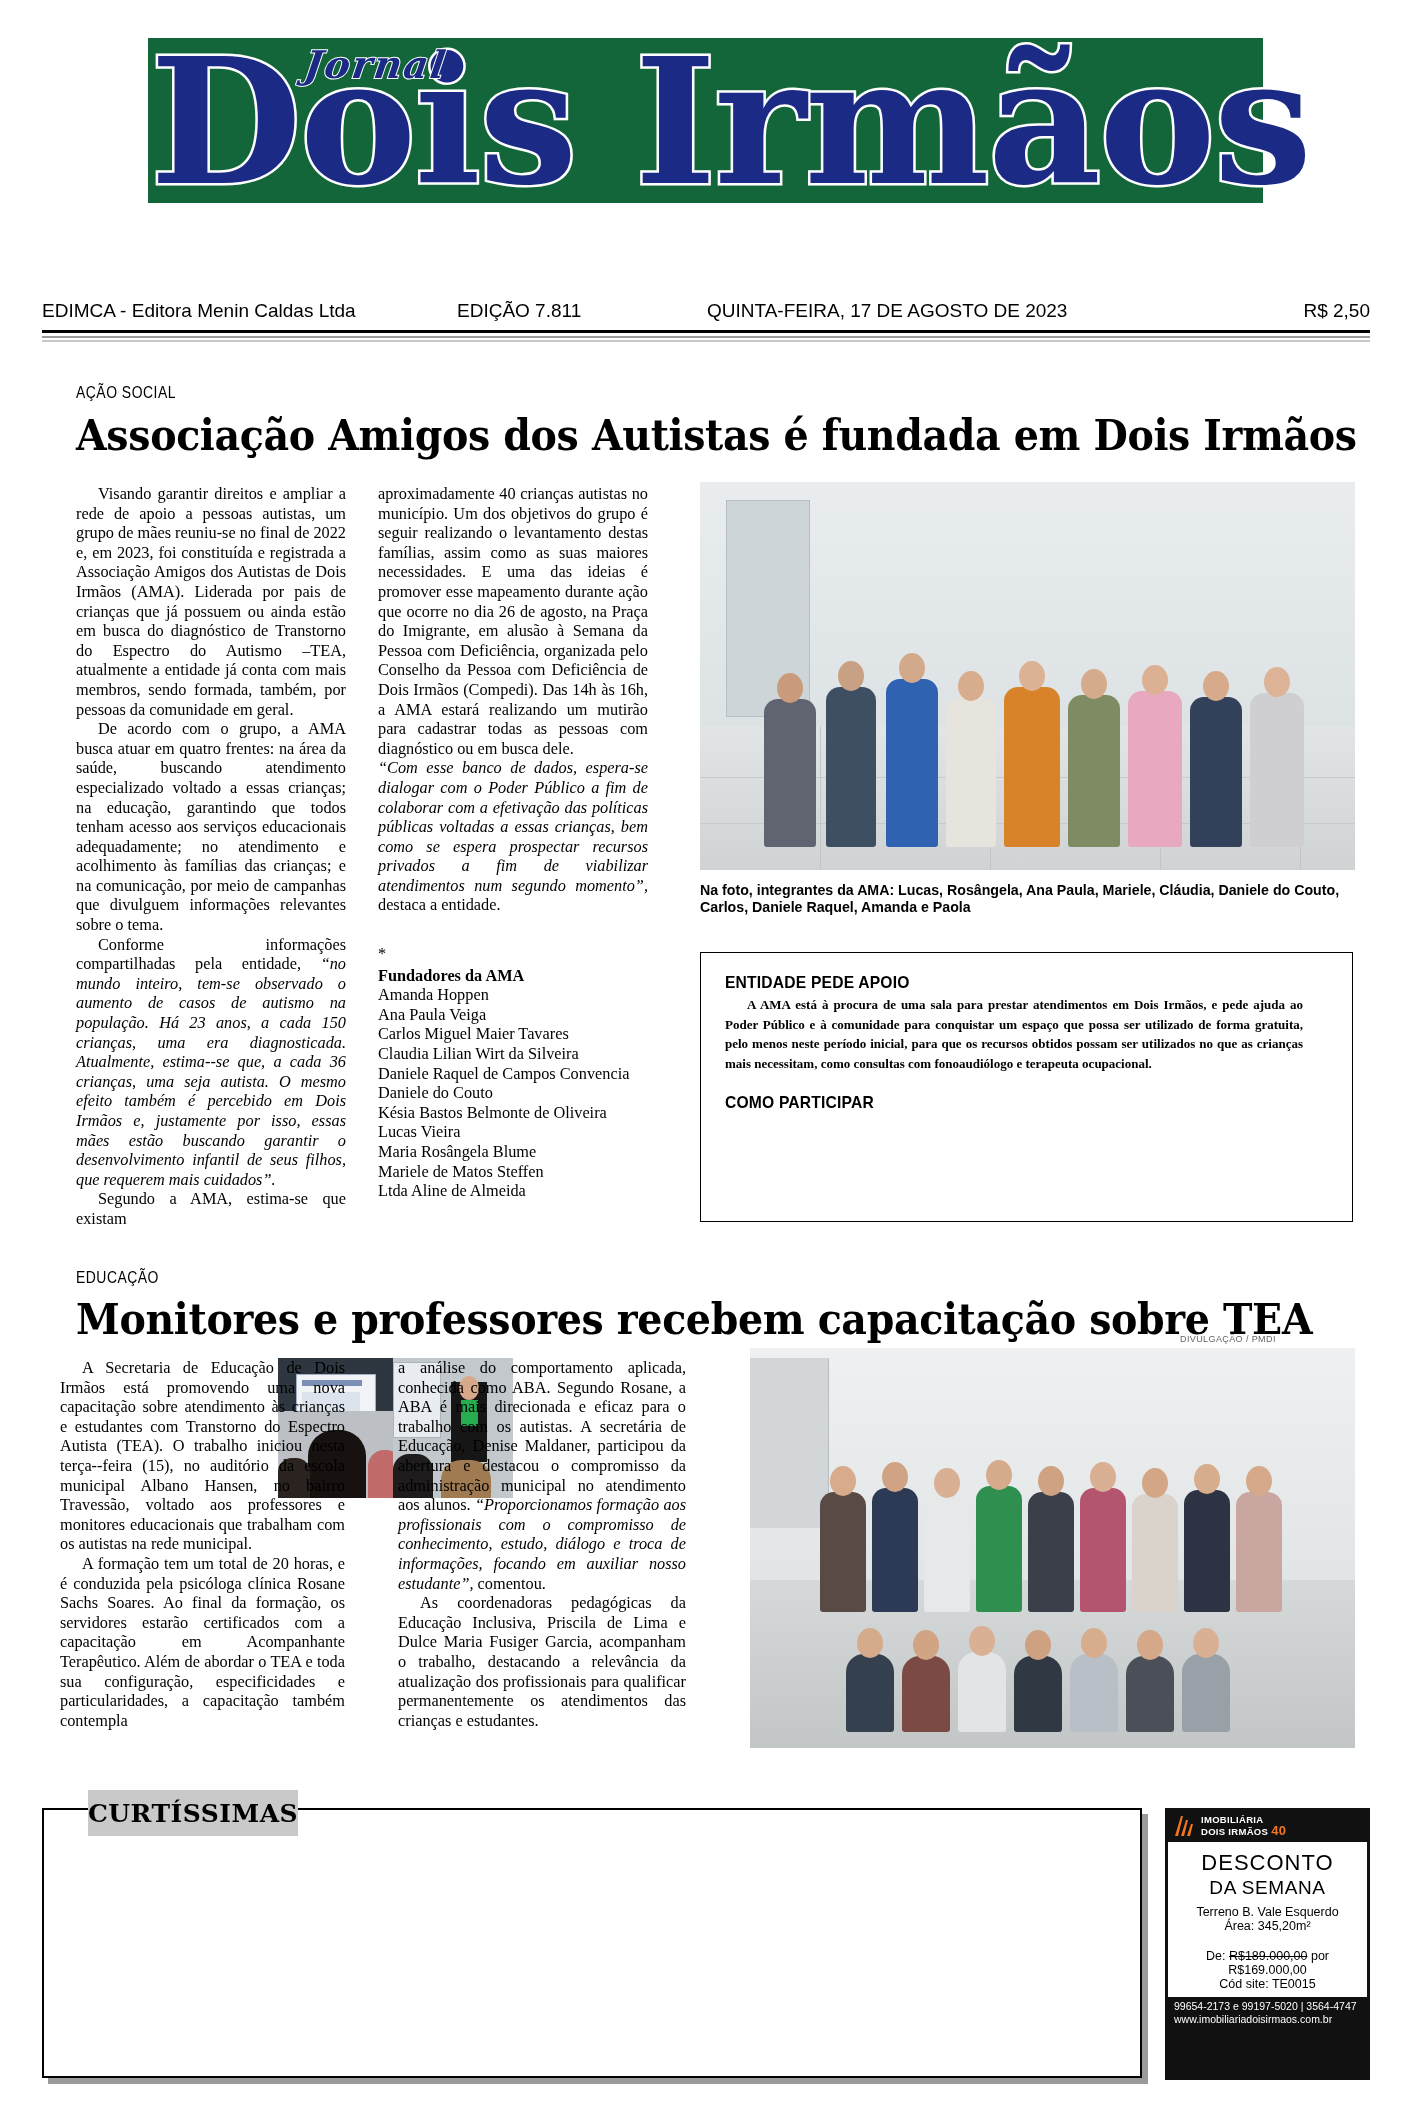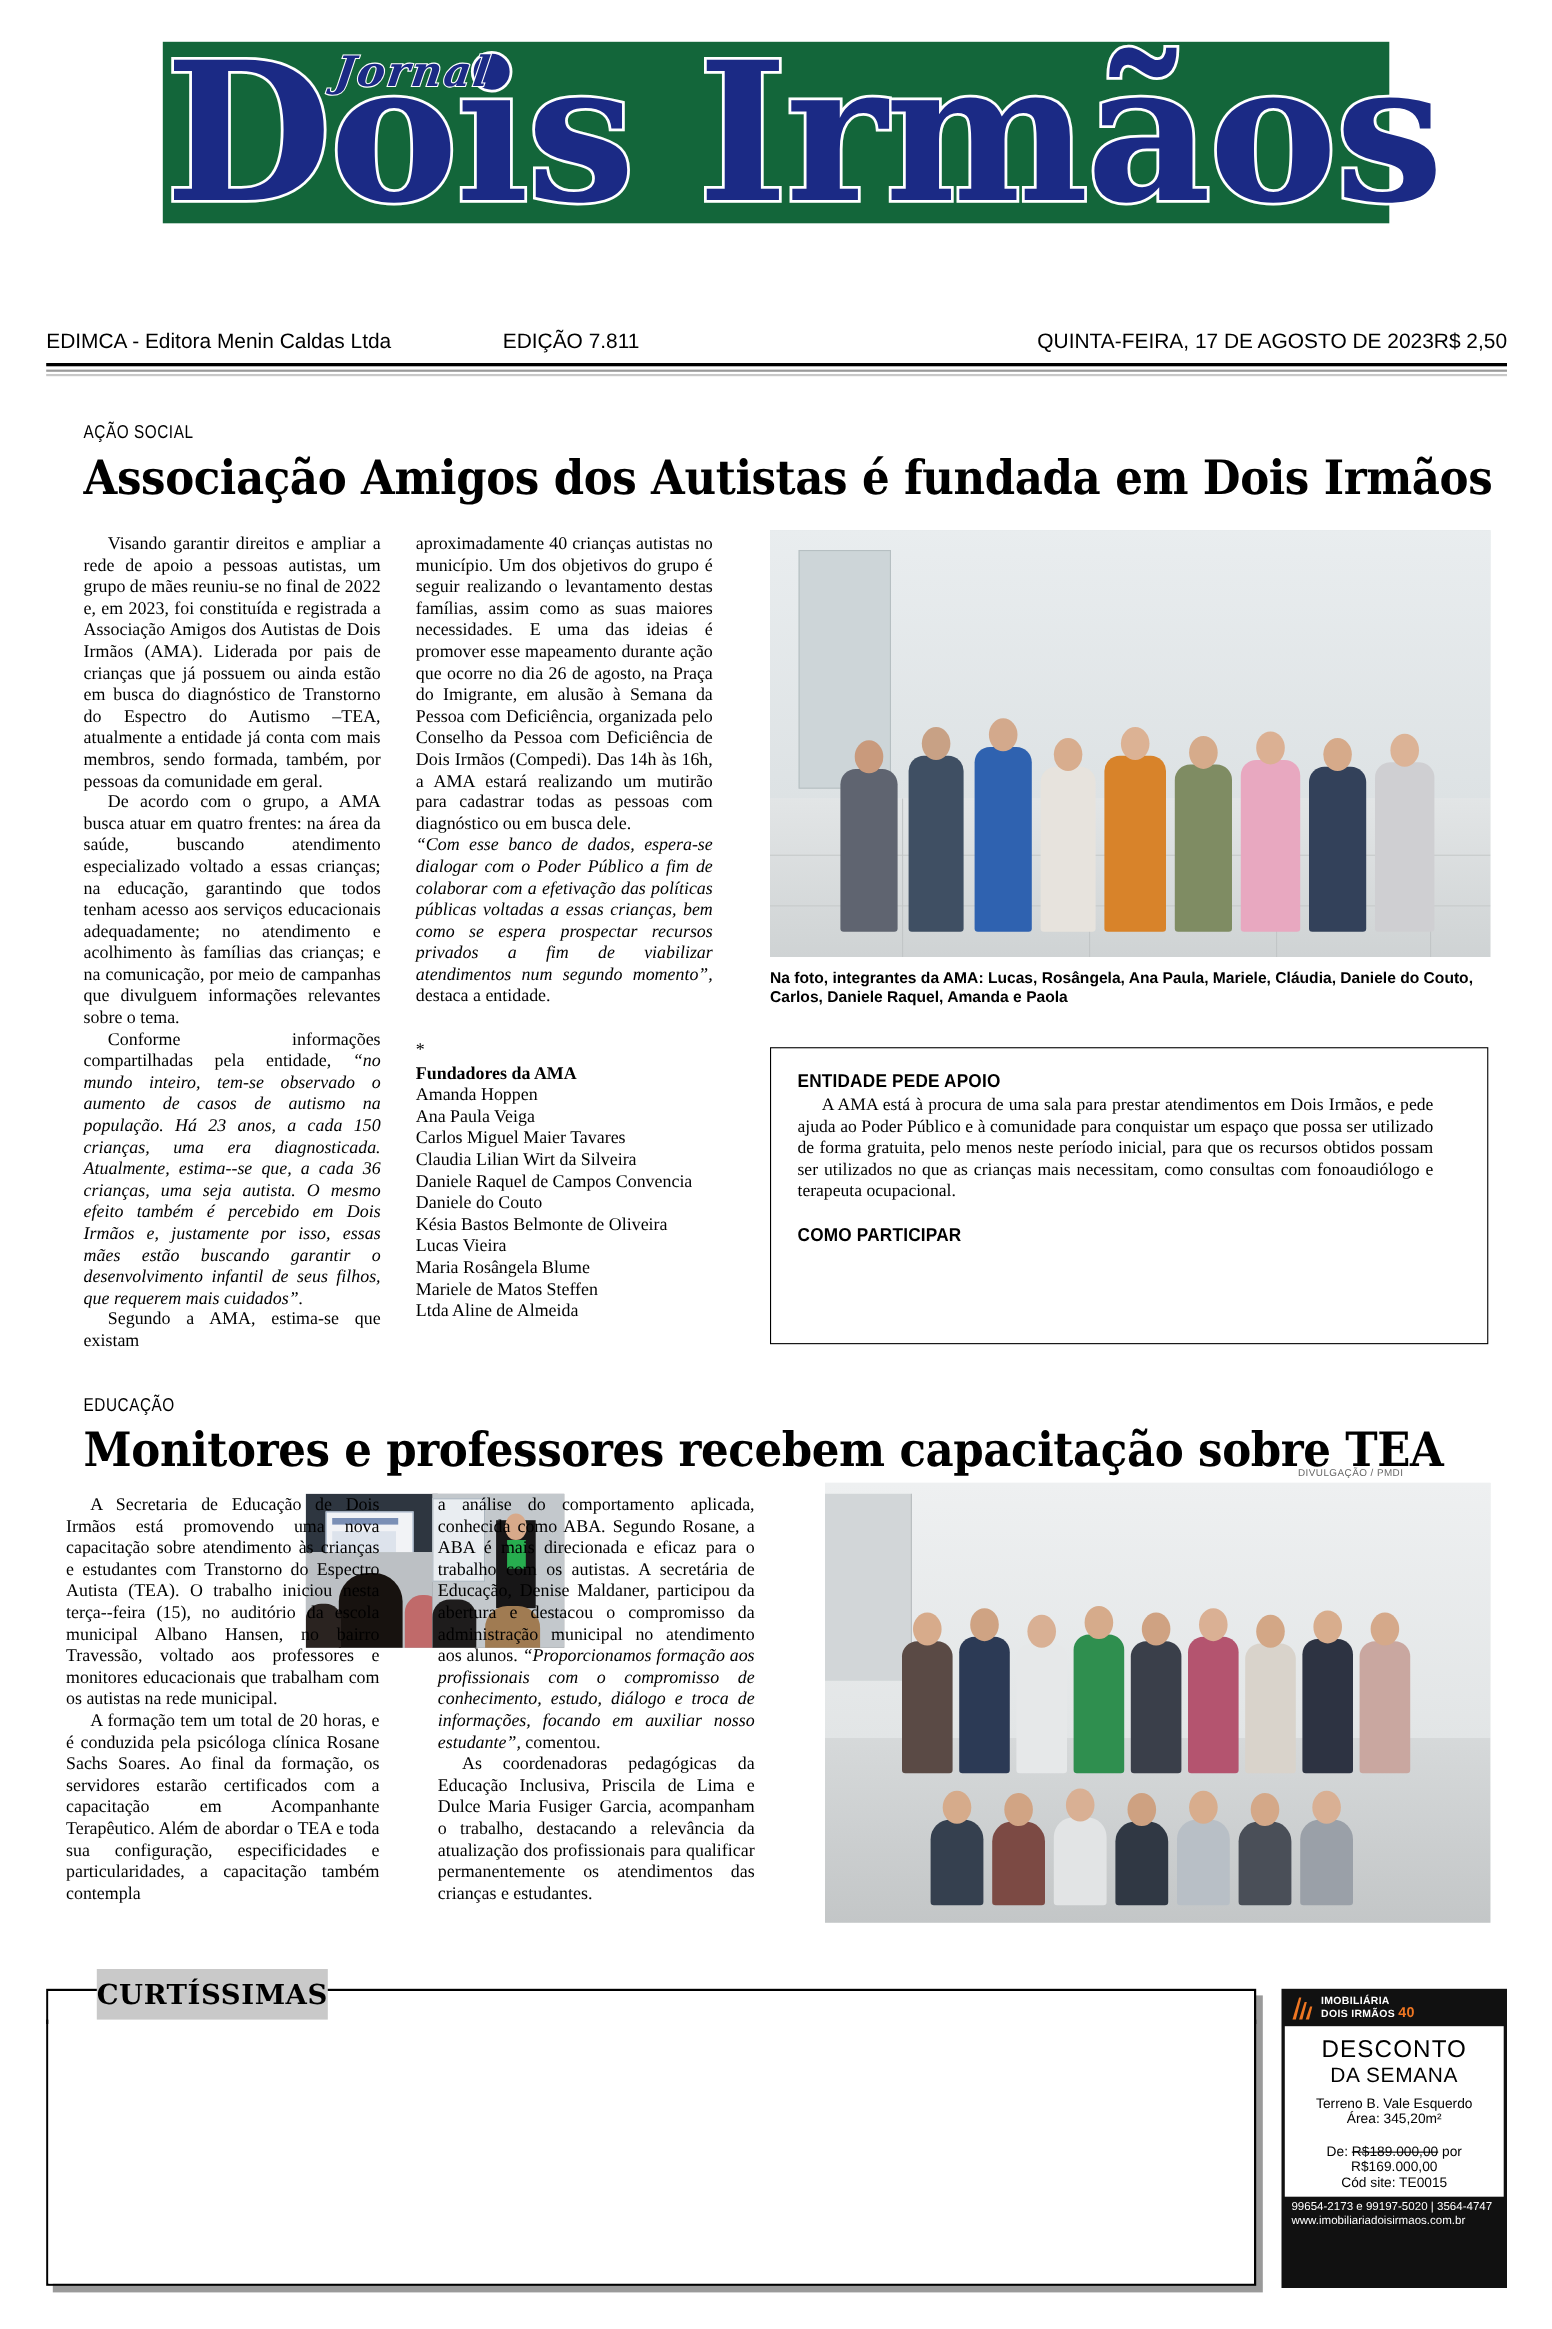--- a/index.html
+++ b/index.html
@@ -45,21 +45,21 @@
   
   .infobar {
     position:absolute; left:42px; top:300px; width:1328px;
     display:flex; align-items:flex-end;
     font-family:"Liberation Sans", sans-serif;
     font-size:19px;
   }
   .infobar .ib { white-space:nowrap; }
   .ib-pub { width:415px; }
   .ib-ed  { width:250px; }
-  .ib-date{ flex:1;text-align:right; }
+  .ib-date{ flex:1; }
   .ib-price { text-align:right; }
   .rule-thick {
     position:absolute; left:42px; top:330px; width:1328px; height:3px; background:#000;
   }
   .rule-thin {
     position:absolute; left:42px; top:336px; width:1328px; height:2px; background:#9a9a9a;
   }
   .rule-thin2 {
     position:absolute; left:42px; top:340px; width:1328px; height:2px; background:#c8c8c8;
   }
@@ -136,22 +136,22 @@
     border:1px solid #000;
     box-sizing:border-box;
     padding:20px 36px 0 24px;
   }
   .box-h {
     font-family:"Liberation Sans Narrow","Liberation Sans", sans-serif;
     font-weight:bold; font-size:17px; letter-spacing:0.2px;
     transform:scaleX(0.92); transform-origin:left center;
   }
   .box-p {
-    font-size:16px; line-height:19.6px; text-align:justify;
-    text-indent:22px; margin:2px 13px 0 0;
+    font-size:13px; line-height:19.6px; text-align:justify;
+    text-indent:22px; margin:2px 13px 0 0;font-weight:bold;
   }
   .box-gap { height:20px; }
 
   
   .a2-kicker { position:absolute; left:76px; top:1268px; }
   .a2-head   { position:absolute; left:76px; top:1294px; }
 
   .a2-c1 { position:absolute; left:60px; top:1358px; width:285px; }
   .a2-c2 { position:absolute; left:398px; top:1358px; width:288px; }
 

